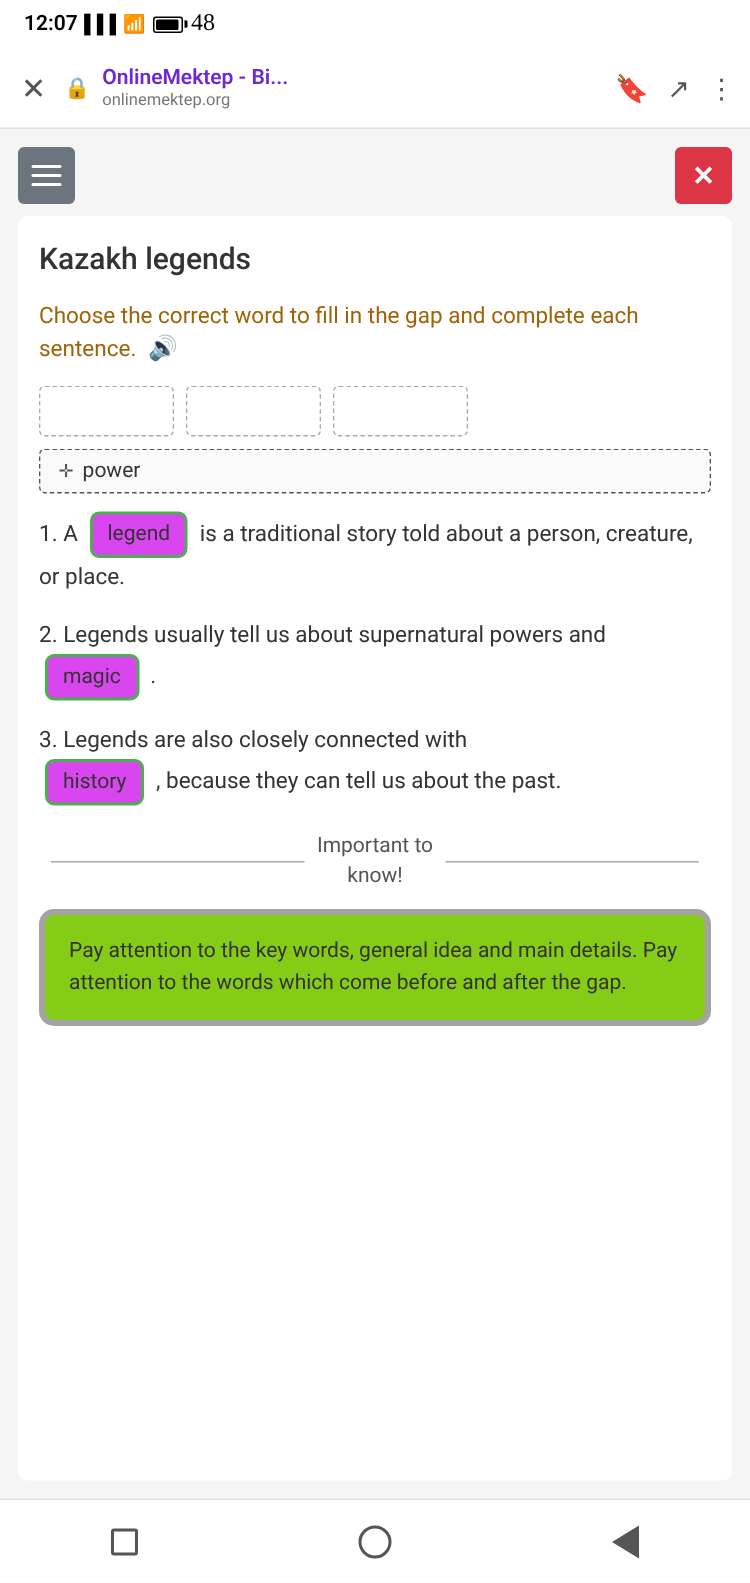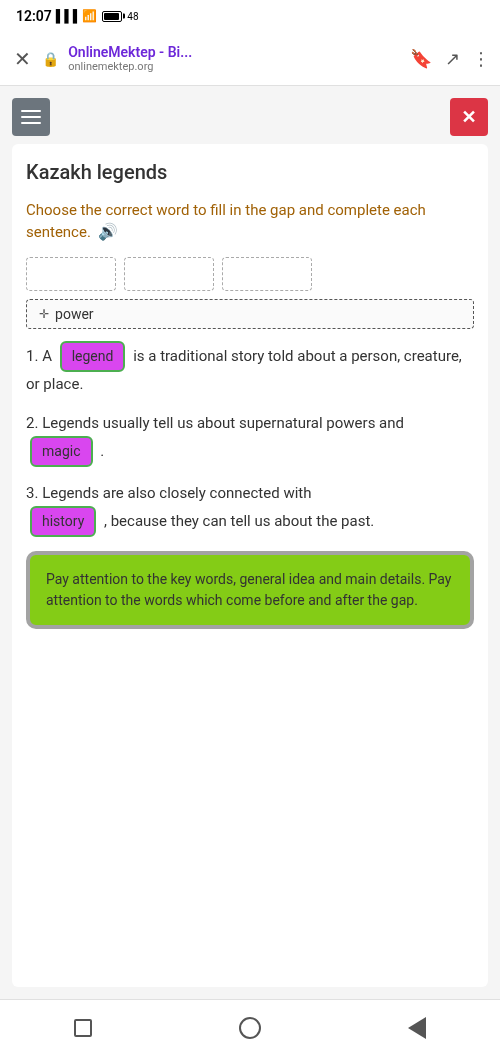--- a/index.html
+++ b/index.html
@@ -310,21 +310,21 @@
 <body>
 
 <div class="status-bar">
   <span class="status-time">12:07</span>
   <div class="status-icons">
     <span>▐▐▐</span>
     <span>📶</span>
     <span class="battery-icon">
       <div class="battery-fill"></div>
     </span>
-    <span style="font-size:10px;">48</span>
+    <span style="font-size:16px;font-family:Liberation Serif, serif;">48</span>
   </div>
 </div>
 
 <div class="browser-bar">
   <span class="browser-close">✕</span>
   <span class="browser-lock">🔒</span>
   <div class="browser-info">
     <span class="browser-title">OnlineMektep - Bi...</span>
     <span class="browser-url">onlinemektep.org</span>
   </div>
@@ -388,20 +388,28 @@
       <div class="sentence-block">
         <span>3.</span>
         <span> </span>
         <span>Legends are also closely connected with</span>
         <br>
         <span class="answer-chip">history</span>
         <span>, because they can tell us about the past.</span>
       </div>
     </div>
 
+    <div class="important-section">
+      <div class="important-line"></div>
+      <div class="important-text">
+        <div>Important to</div>
+        <div>know!</div>
+      </div>
+      <div class="important-line"></div>
+    </div>
 
     <div class="tip-box">
       <span>Pay attention to the key words, general idea and main details. Pay attention to the words which come before and after the gap.</span>
     </div>
 
   </div>
 </div>
 
 <div class="bottom-nav">
   <div class="nav-btn">

